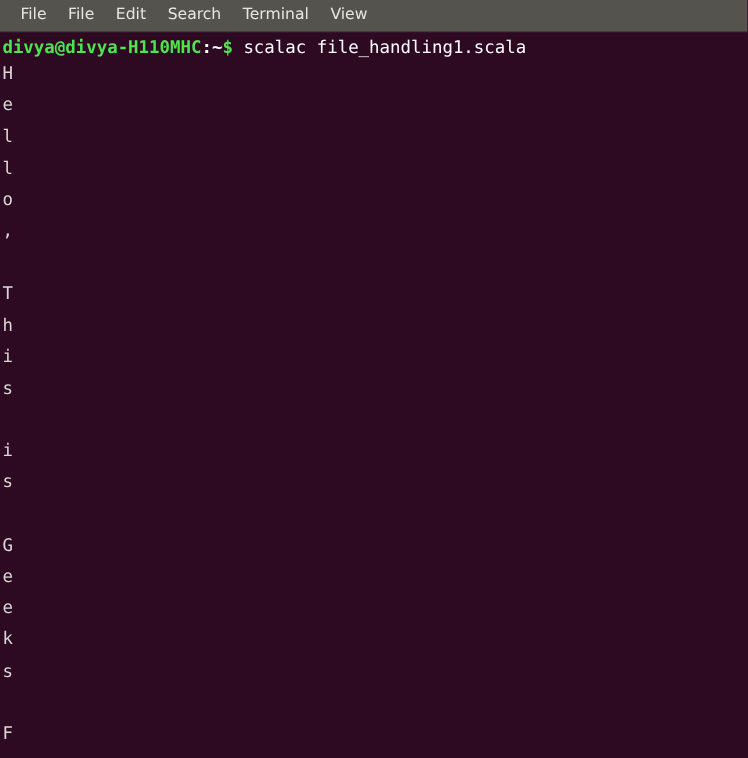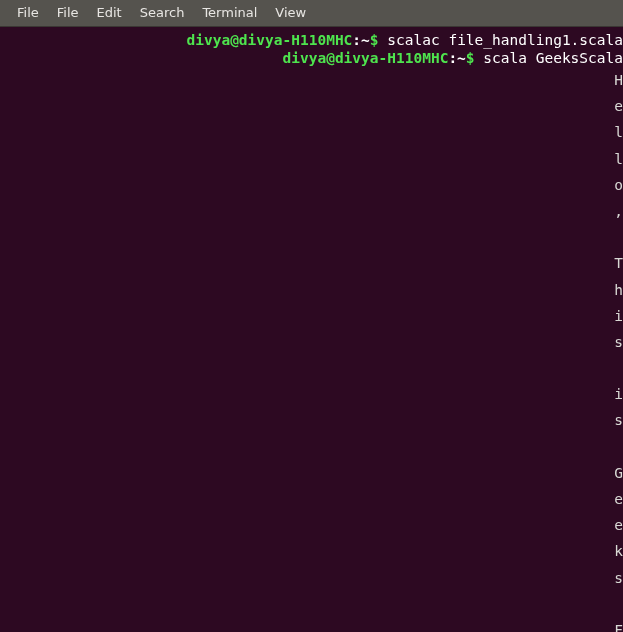--- a/index.html
+++ b/index.html
@@ -45,21 +45,20 @@
   }
 
   
   #screen {
     flex: 1;
     background: #2d0922;
     padding: 4px 0 0 2px;
     box-sizing: border-box;
     overflow: hidden;
     position: relative;
-    text-align: right;
   }
 
   .term-line {
     font-family: "DejaVu Sans Mono", monospace;
     font-size: 14.5px;
     line-height: 18px;
     height: 18px;
     white-space: pre;
     color: #d8d8d4;
     letter-spacing: 0px;
@@ -91,21 +90,20 @@
     <div class="menu-item">Edit</div>
     <div class="menu-item">Search</div>
     <div class="menu-item">Terminal</div>
     <div class="menu-item">View</div>
   </div>
 
   <div id="screen">
 
     <div class="term-line"><span class="prompt-user">divya@divya-H110MHC</span><span class="prompt-punct">:~</span><span class="prompt-dollar">$</span><span class="cmd-text"> <span>scalac file_handling1.scala</span></span></div>
 
-    <div class="term-line"><span class="prompt-user">divya@divya-H110MHC</span><span class="prompt-punct">:~</span><span class="prompt-dollar">$</span><span class="cmd-text"> <span>scala GeeksScala</span></span></div>
 
     <div id="output-block">
         <div class="out-line">H</div>
         <div class="out-line">e</div>
         <div class="out-line">l</div>
         <div class="out-line">l</div>
         <div class="out-line">o</div>
         <div class="out-line">,</div>
         <div class="out-line">&nbsp;</div>
         <div class="out-line">T</div>

